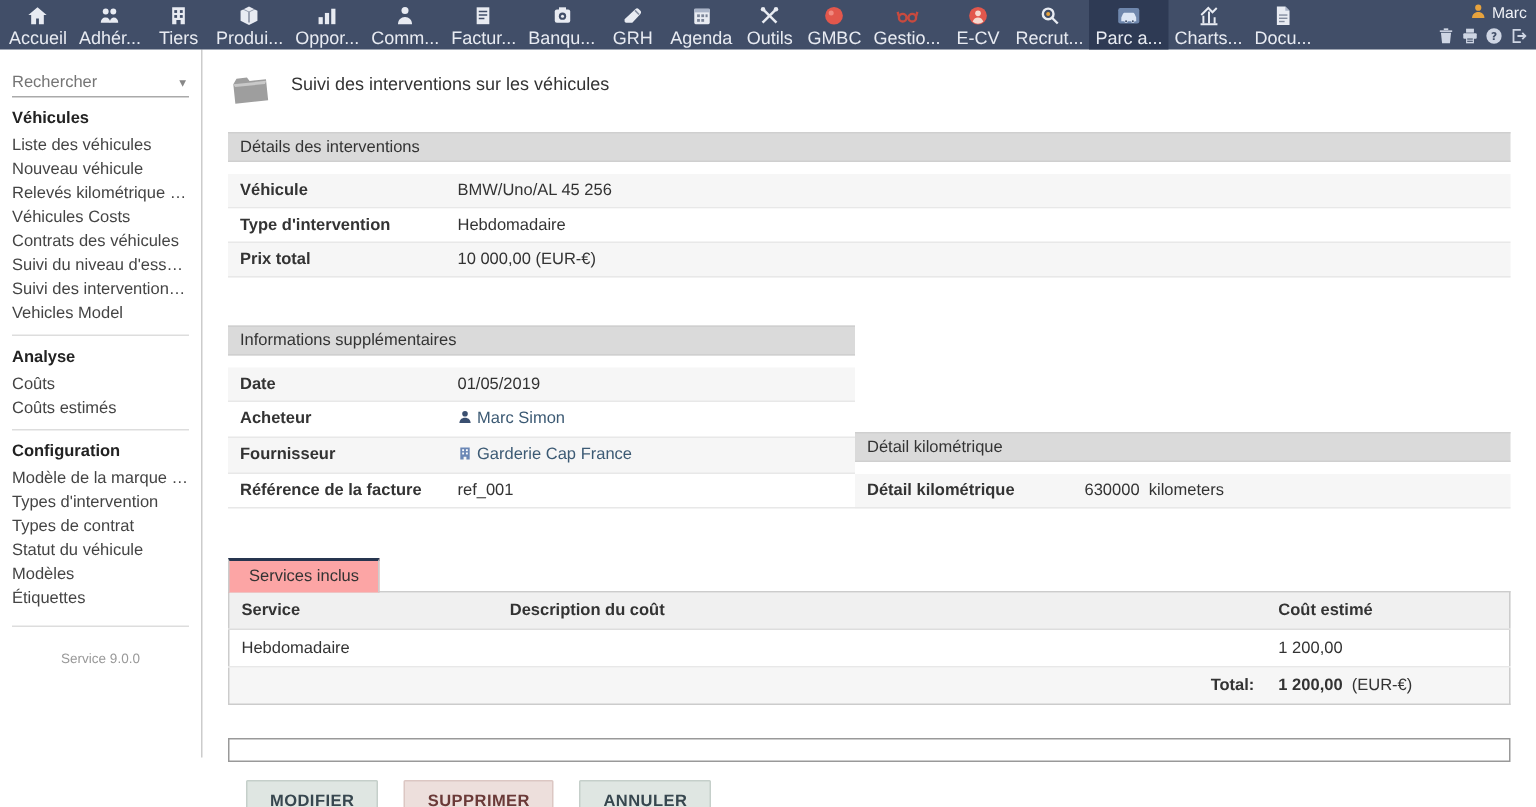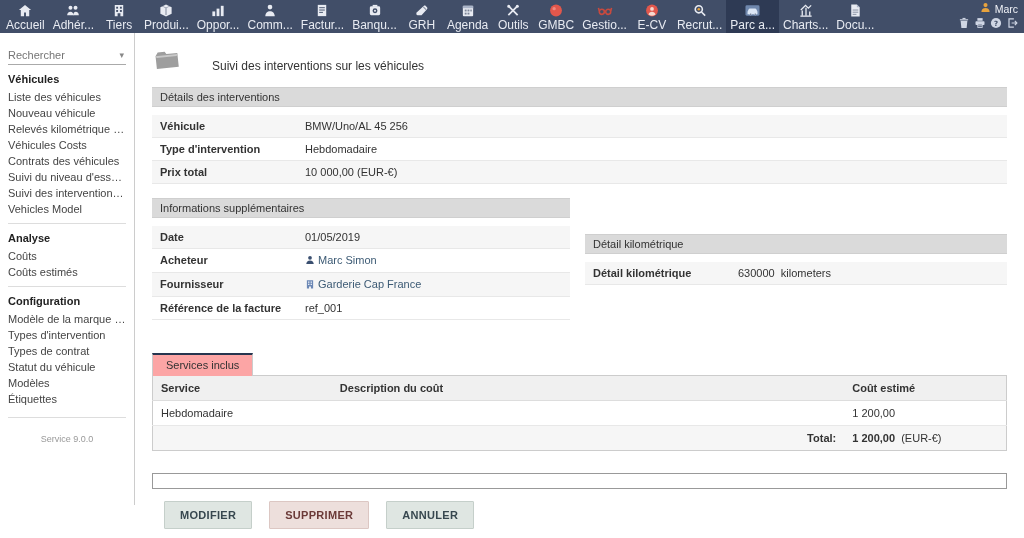--- a/index.html
+++ b/index.html
@@ -33,34 +33,34 @@
   .menu-section { padding:8px 0 6px 0; margin:0 8px; }
   .menu-section + .menu-section { border-top:1px solid #ddd; }
   .menu-title { font-weight:bold; color:#222; margin-bottom:4px; font-size:11px; }
   .menu-link { display:block; color:#444; text-decoration:none; line-height:16px; white-space:nowrap;
     overflow:hidden; text-overflow:ellipsis; cursor:pointer; }
   .sidebar-footer { border-top:1px solid #ddd; margin:4px 8px 0 8px; padding-top:16px; text-align:center;
     color:#999; font-size:9px; }
 
   
   .main { flex:1; padding:14px 17px 0 17px; }
-  .page-title-row { display:flex; align-items:flex-end; gap:32px; margin:2px 0 14px 2px; }
+  .page-title-row { display:flex; align-items:flex-start; gap:14px; margin:2px 0 14px 2px; }
   .page-title { font-size:12px; color:#333; }
   .section-bar { background:#dadada; border:1px solid #cfcfcf; border-left:none; border-right:none;
     height:20px; line-height:19px; padding:0 8px; color:#333; }
   .kv-table { margin-top:8px; }
   .kv-row { display:flex; border-bottom:1px solid #e8e8e8; }
   .kv-row:nth-child(odd) { background:#f6f6f6; }
   .kv-row:nth-child(even) { background:#fff; }
   .kv-label { width:145px; font-weight:bold; padding:5px 8px; }
   .kv-value { flex:1; padding:5px 8px; }
   .kv-value a { color:#3c5a74; text-decoration:none; cursor:pointer; }
   .link-ico { display:inline-block; vertical-align:-1px; margin-right:3px; }
 
-  .two-col { display:flex; gap:15px; margin-top:14px; align-items:center; }
+  .two-col { display:flex; margin-top:32px; align-items:flex-end; }
   .col-left { width:418px; }
   .col-right { flex:1; }
 
   .tab-zone { margin-top:32px; }
   .tab { display:inline-block; background:#fca5a5; border:1px solid #ccc; border-top:2px solid #26354f;
     border-bottom:none; padding:4px 13px 5px 13px; position:relative; top:1px; cursor:pointer; }
   .svc-table { width:100%; border-collapse:collapse; border:1px solid #ccc; background:#fff; }
   .svc-table th { background:#f0f0f0; text-align:left; font-weight:bold; padding:6px 8px;
     border-bottom:1px solid #ddd; }
   .svc-table td { padding:6px 8px; }

